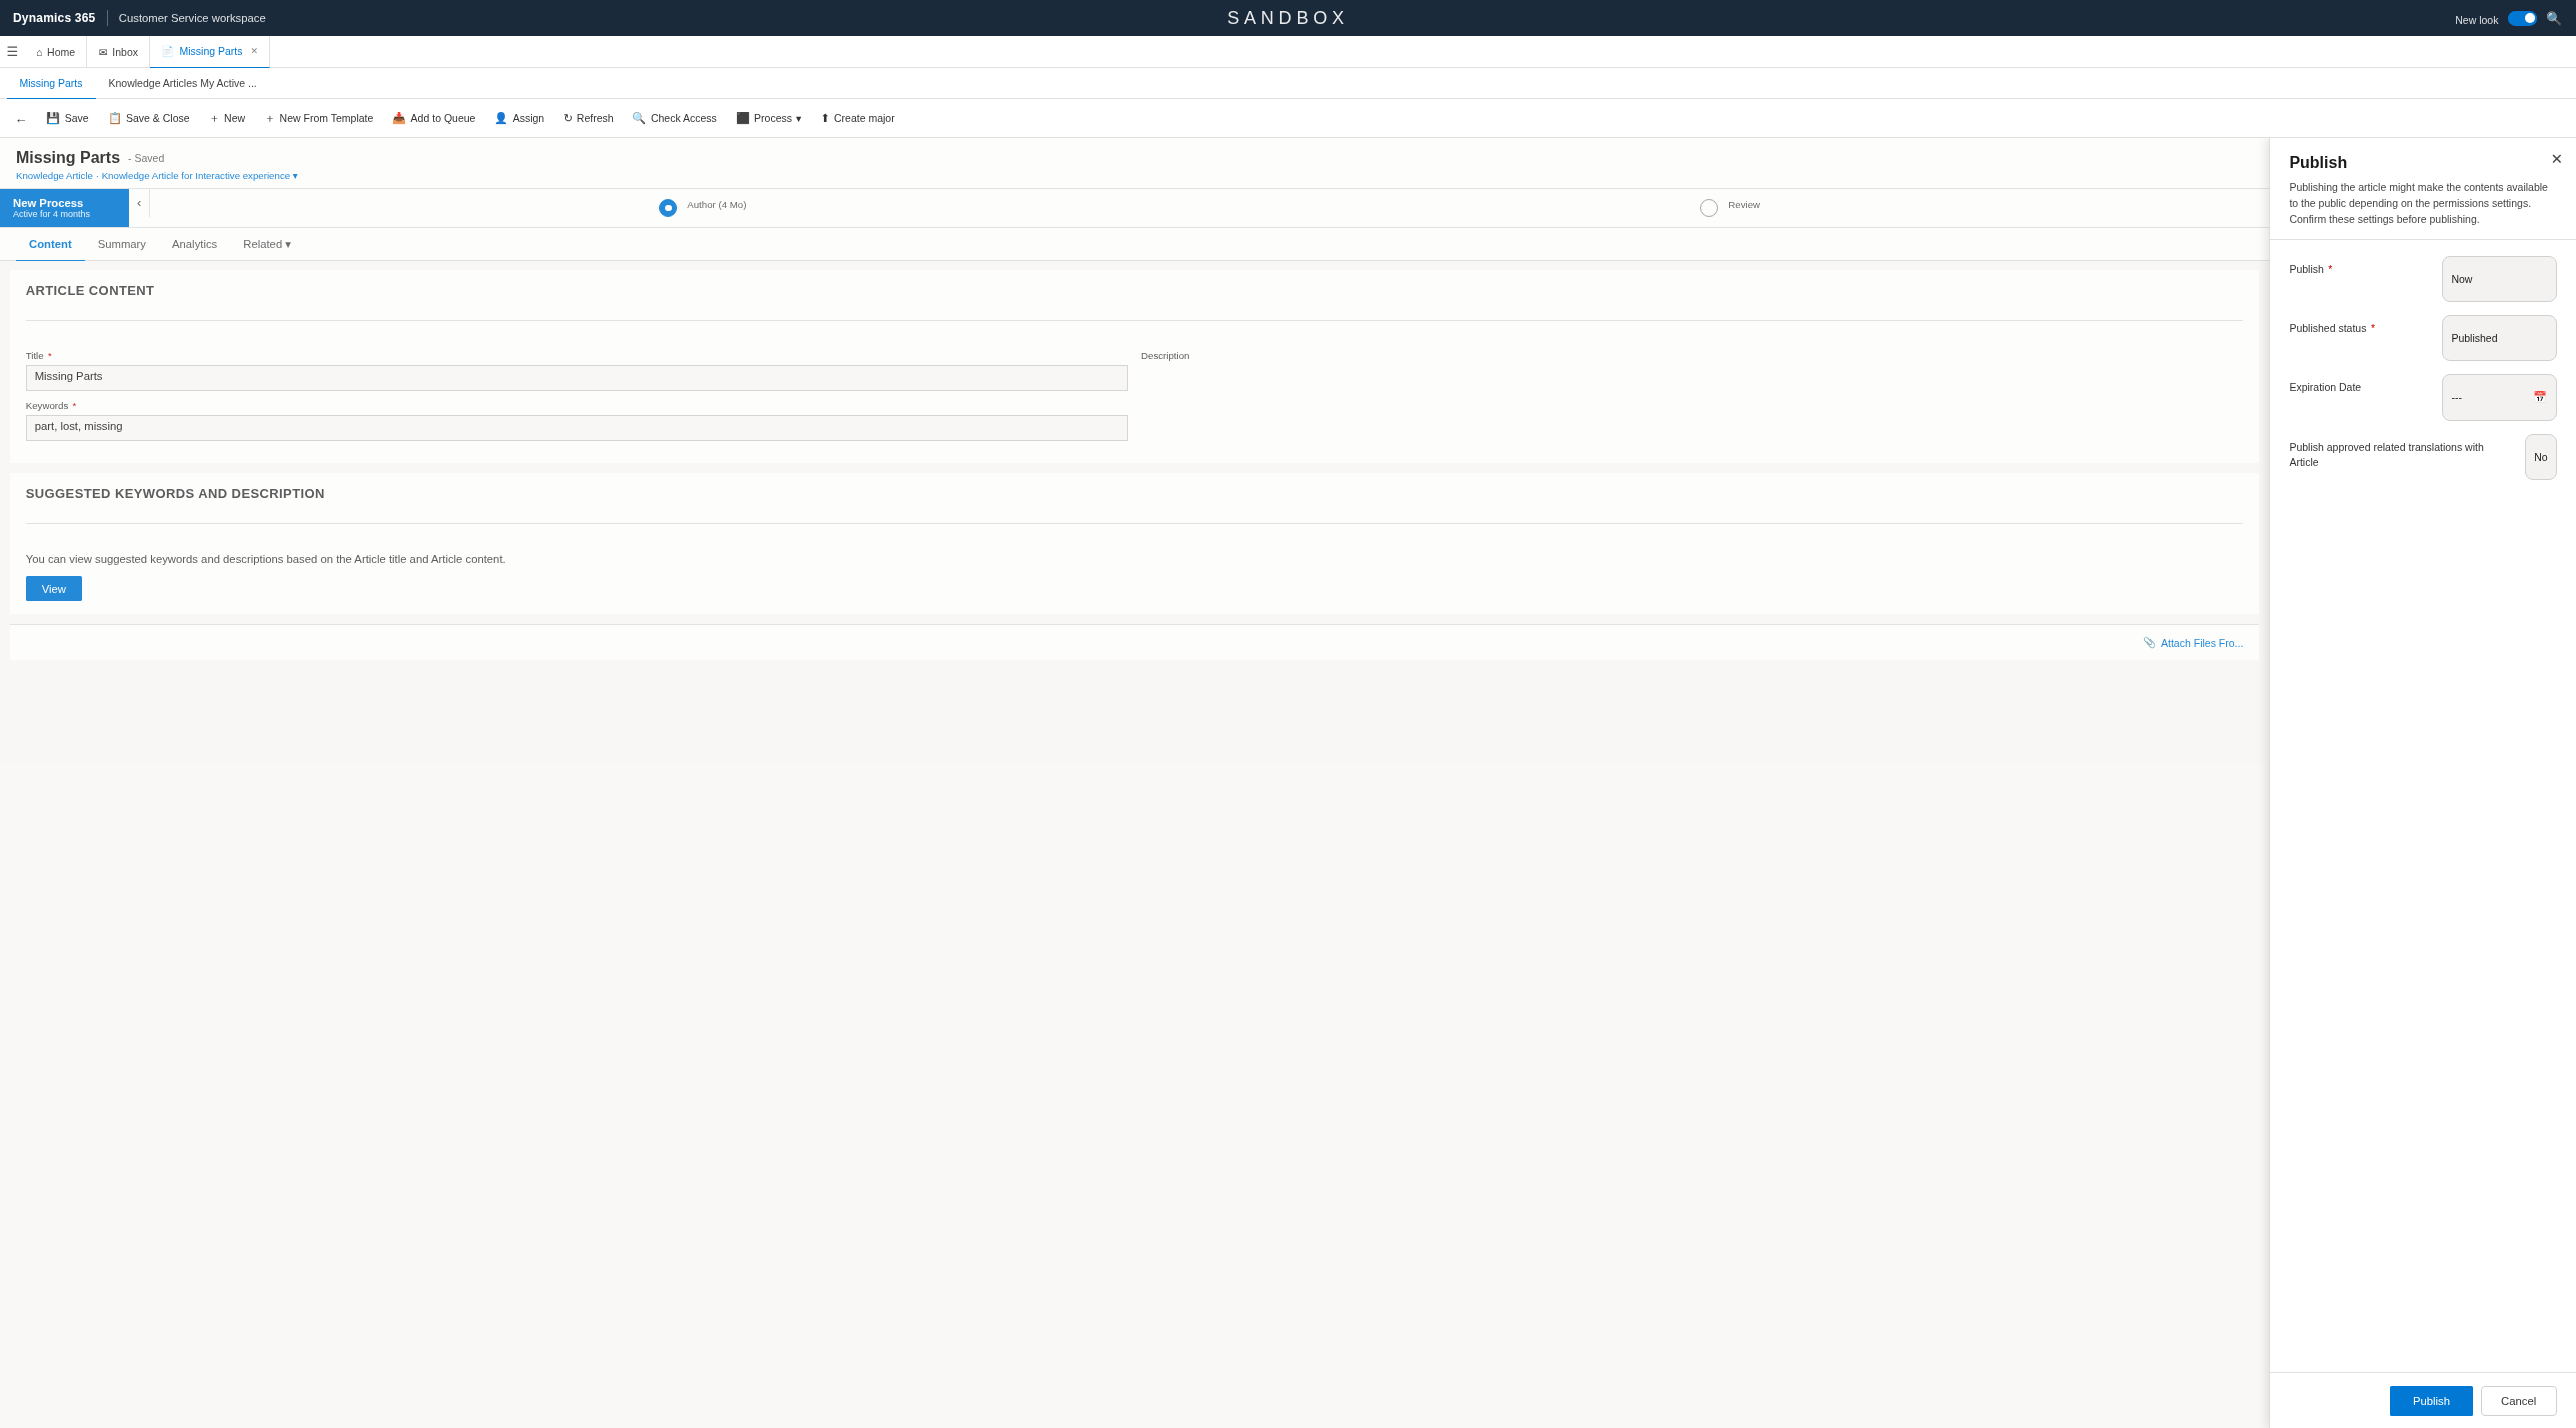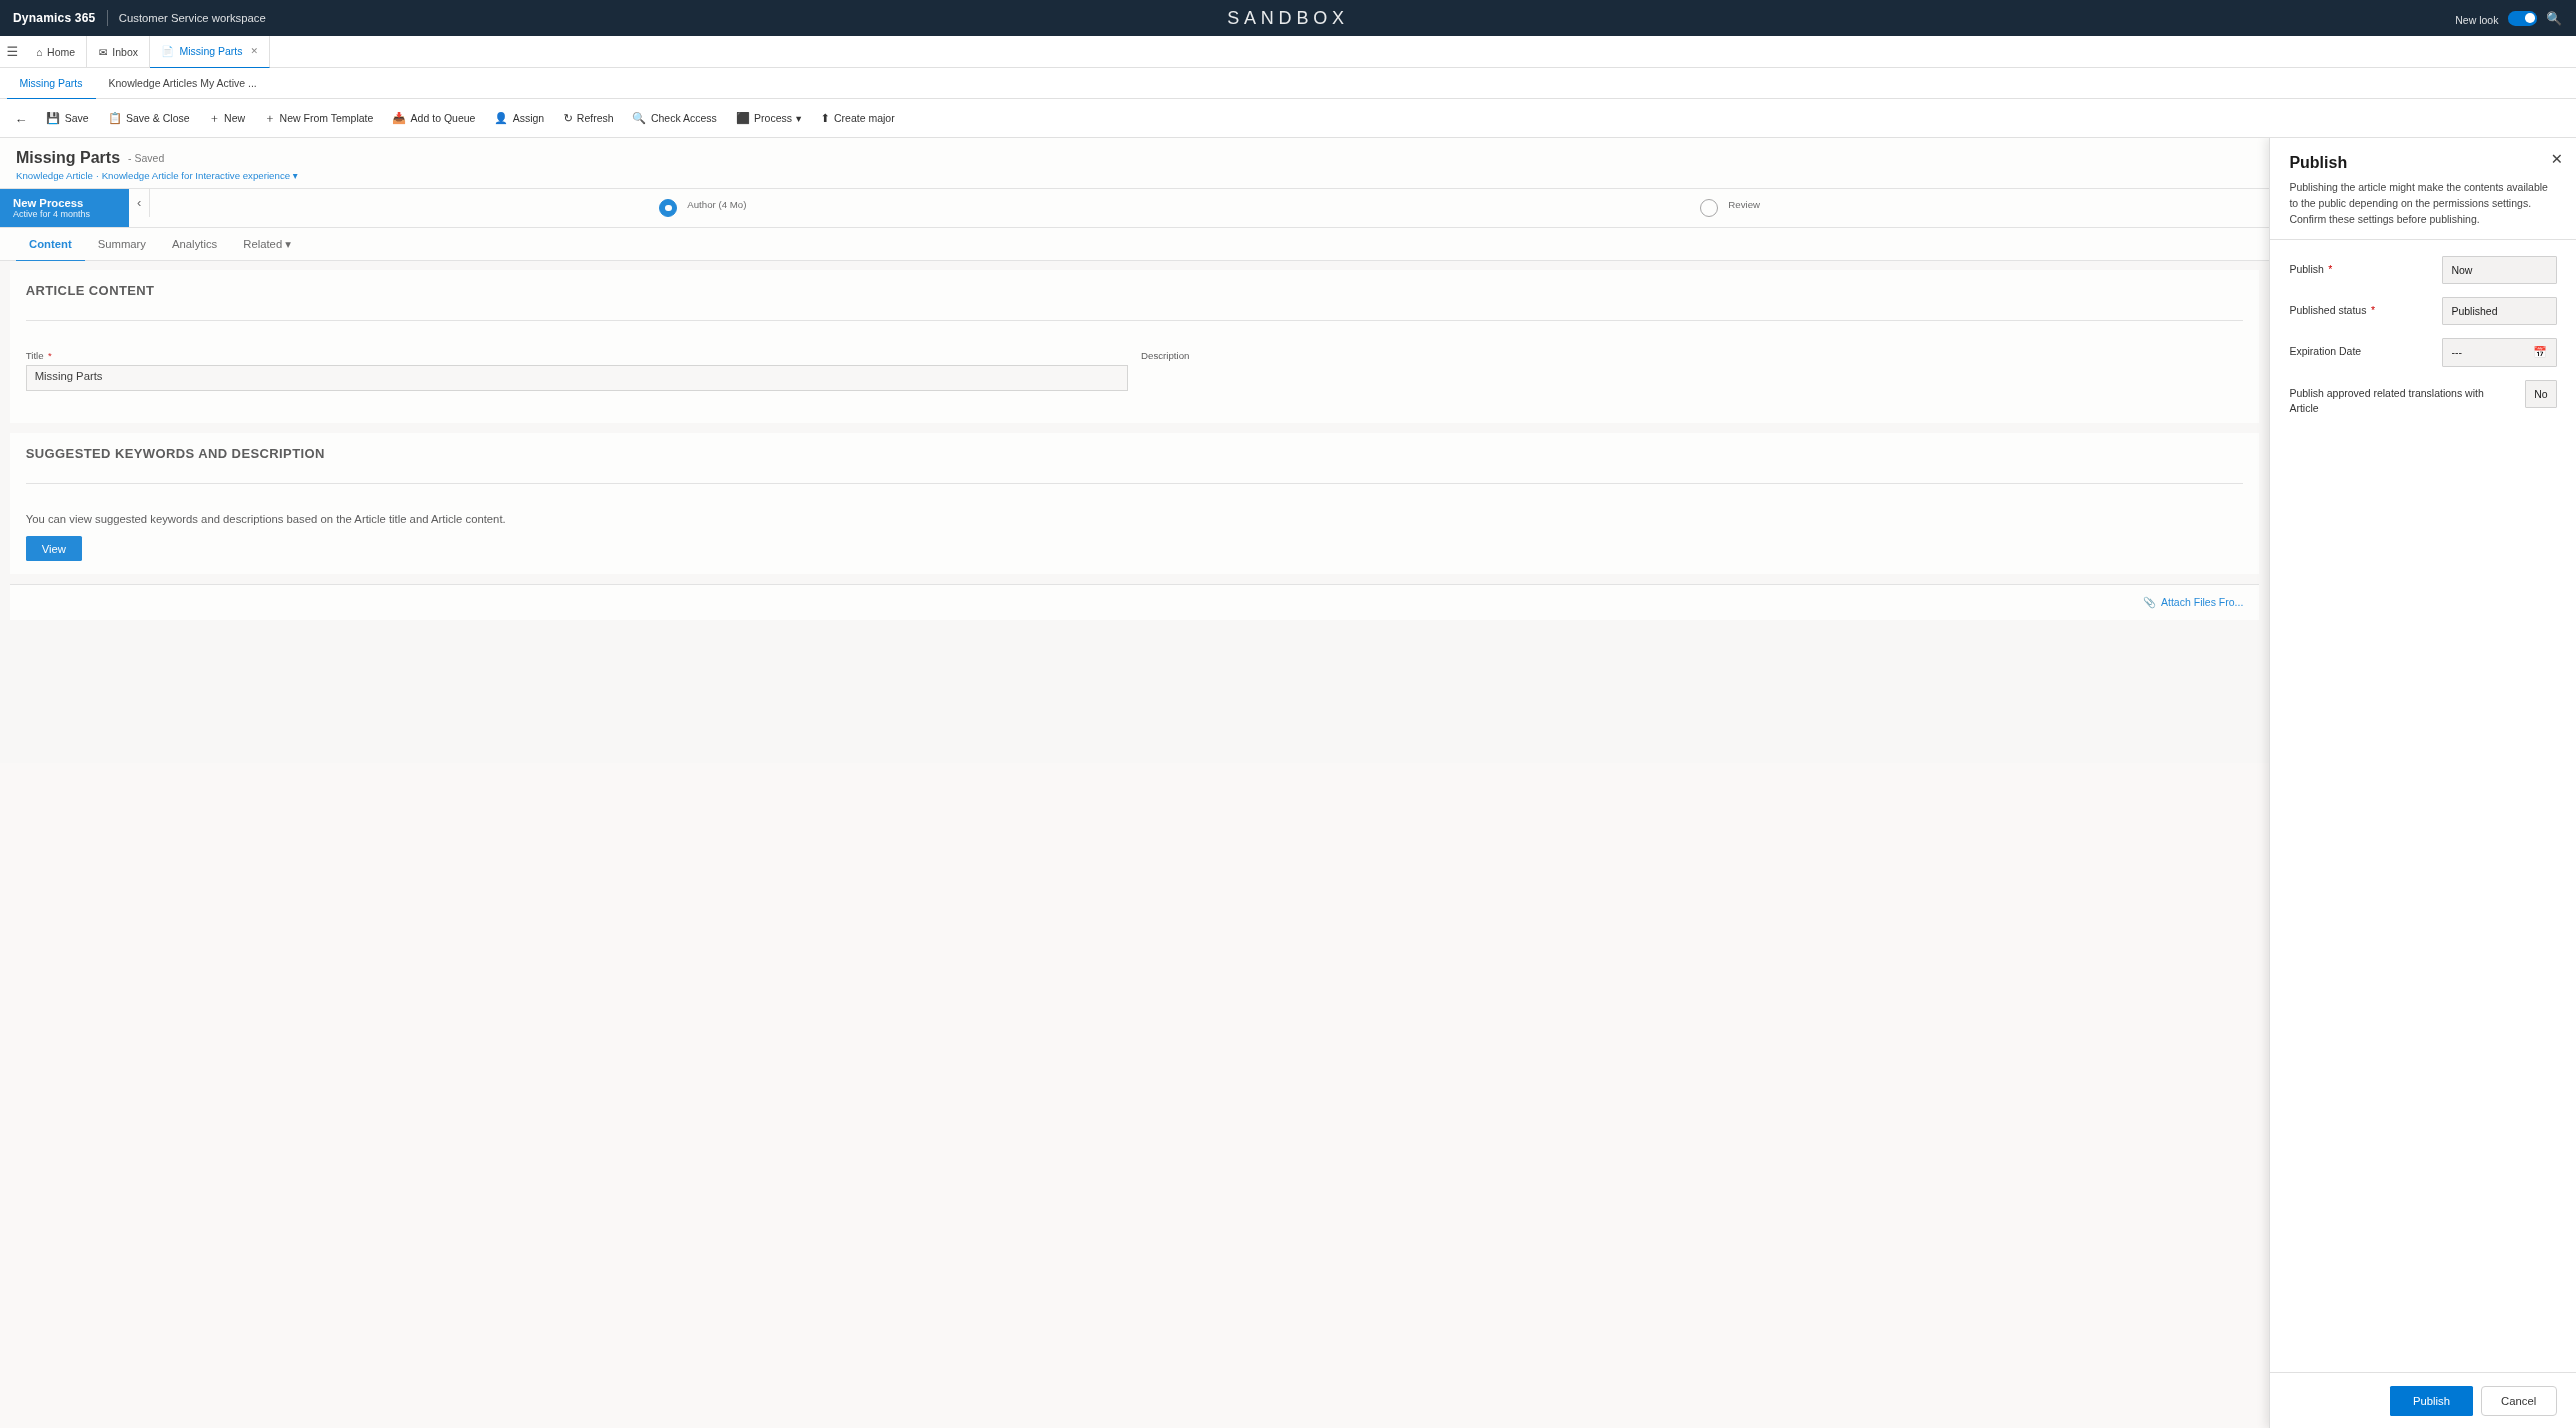--- a/index.html
+++ b/index.html
@@ -449,24 +449,24 @@
       line-height: 1.4;
     }
     .publish-field-required {
       color: #c00;
       margin-left: 1.6px;
     }
     .publish-field-value {
       flex: 1;
       background: #f3f2f1;
       border: 0.8px solid #d0d0d0;
-      padding: 7px 8px;
+      padding: 16px 8px;
       font-size: 10.5px;
       color: #1a1a1a;
-      border-radius: 1px;
+      border-radius: 8px;
     }
     .publish-field-value.with-cal {
       display: flex;
       align-items: center;
       justify-content: space-between;
     }
     .cal-icon { color: #555; font-size: 11.3px; }
     .publish-footer {
       padding: 13px 19.4px;
       border-top: 0.8px solid #e0e0e0;
@@ -639,20 +639,27 @@
             <span>Title</span>
             <span class="field-required">*</span>
           </div>
           <div class="field-value">Missing Parts</div>
         </div>
         <div class="form-field">
           <div class="field-label">Description</div>
         </div>
       </div>
       <div class="form-row">
+        <div class="form-field">
+          <div class="field-label">
+            <span>Keywords</span>
+            <span class="field-required">*</span>
+          </div>
+          <div class="field-value">part, lost, missing</div>
+        </div>
         <div class="form-field"></div>
       </div>
     </div>
 
     <div class="suggested-section">
       <div class="section-title">SUGGESTED KEYWORDS AND DESCRIPTION</div>
       <p class="suggested-text">You can view suggested keywords and descriptions based on the Article title and Article content.</p>
       <button class="view-btn">View</button>
     </div>
 

